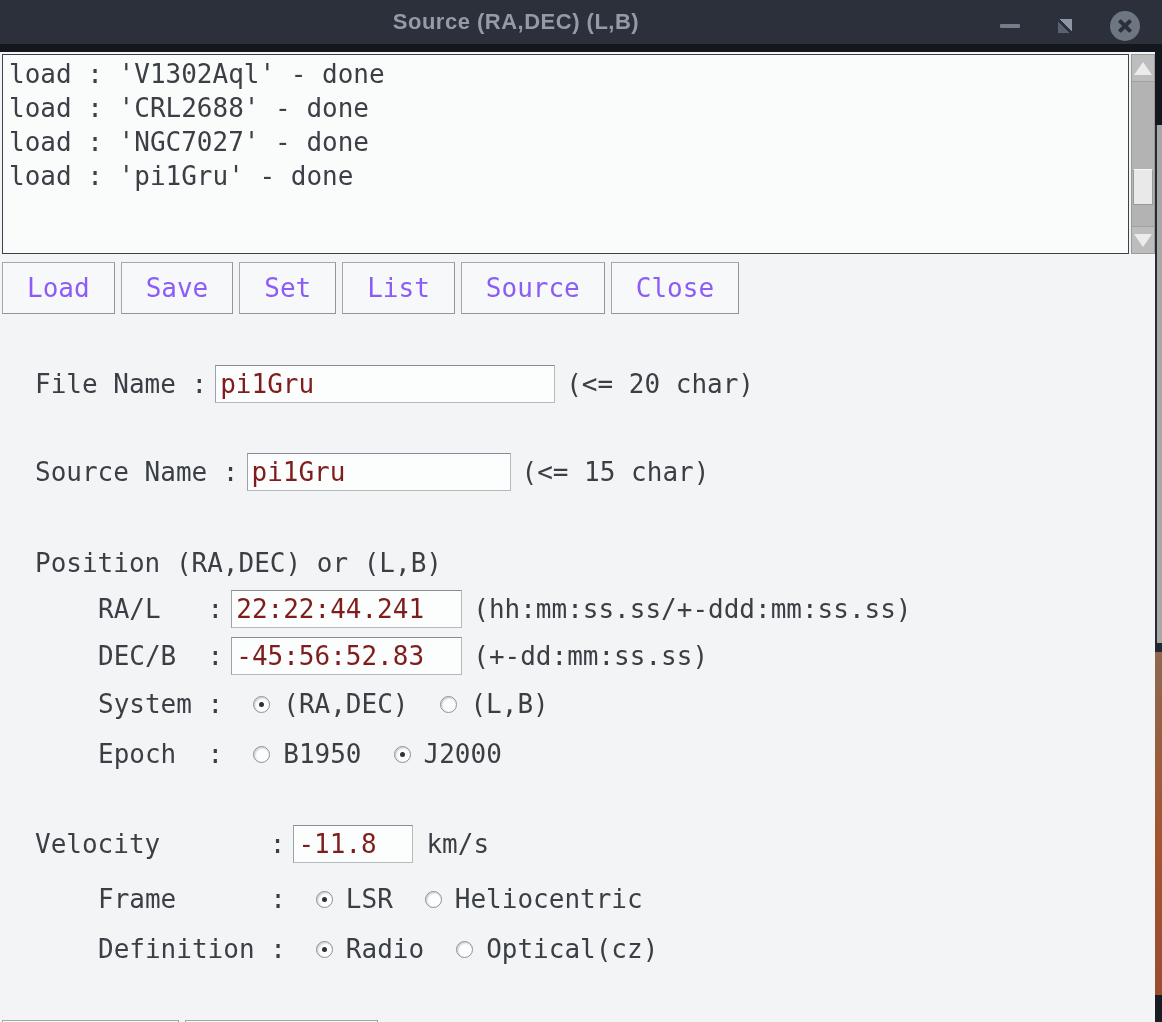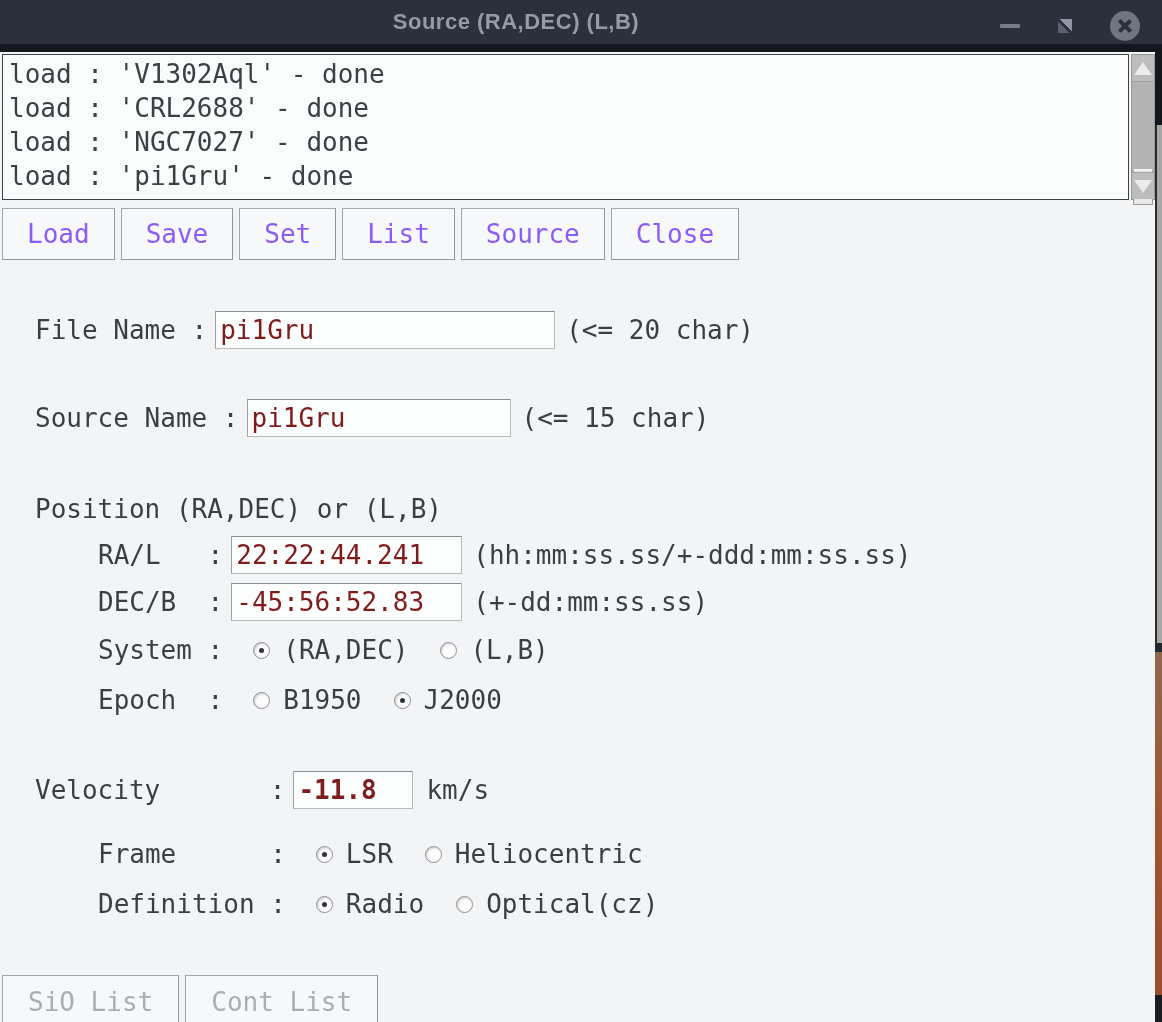--- a/index.html
+++ b/index.html
@@ -23,21 +23,21 @@
   .appbody{position:absolute;top:52px;left:0;width:1155px;height:970px;background:#f3f4f5;
            color:#3a3f46;font-size:26px;}
   
   .sliver{position:absolute;top:52px;right:0;width:7px;height:970px;font-size:0;}
   .sliver .s1{height:73px;background:#14171d;}
   .sliver .s2{height:518px;background:#a7a7a7;border-left:2px solid #262b33;box-sizing:border-box;}
   .sliver .s3{height:9px;background:#23272e;}
   .sliver .s4{height:343px;background:linear-gradient(#8d6850,#a2542f 55%,#994c31);}
   .sliver .s5{height:27px;background:#181c23;}
   
-  .console-row{display:flex;margin:2px 0 0 2px;height:146px;}
+  .console-row{display:flex;margin:2px 0 0 2px;height:200px;}
   .console{flex:1;background:#fafbfb;border:1px solid #3c424a;box-sizing:border-box;
            padding:2px 0 0 6px;overflow:hidden;}
   .console .line{line-height:34px;white-space:pre;color:#3b4046;}
   .vscroll{width:24px;margin-left:2px;position:relative;background:#b3b3b3;border:1px solid #9a9a9a;box-sizing:border-box;}
   .sb-btn{position:absolute;left:0;right:0;height:26px;background:#bdbdbd;display:flex;align-items:center;justify-content:center;}
   .sb-up{top:0;border-bottom:1px solid #a0a0a0;}
   .sb-down{bottom:0;border-top:1px solid #a0a0a0;}
   .tri-up{width:0;height:0;border-left:9px solid transparent;border-right:9px solid transparent;border-bottom:13px solid #ececec;}
   .tri-down{width:0;height:0;border-left:9px solid transparent;border-right:9px solid transparent;border-top:13px solid #ececec;}
   .sb-thumb{position:absolute;top:114px;left:1px;right:1px;height:36px;background:#e9e9e9;
@@ -51,34 +51,34 @@
   .btn.disabled{color:#a9aeb4;}
   .footrow{display:flex;gap:6px;margin:56px 0 0 2px;}
   .footrow .btn{height:54px;padding:0 25px;}
   
   .row{display:flex;align-items:center;margin-left:35px;white-space:pre;}
   .row.indent{margin-left:98px;}
   .lbl{white-space:pre;}
   .entry{box-sizing:border-box;height:38px;margin-left:8px;padding:0 4px;
          background:#fcfdfd;border:1px solid #b6babf;border-top-color:#878e96;border-left-color:#9aa1a8;
          font-family:"DejaVu Sans Mono",monospace;font-size:26px;color:#7f1d1d;outline:none;}
-  .w-file{width:340px;} .w-src{width:264px;} .w-coord{width:231px;} .w-vel{width:120px;font-weight:bold;}
+  .w-file{width:340px;} .w-src{width:264px;} .w-coord{width:231px;} .w-vel{width:120px;}
   .hint{margin-left:11px;white-space:pre;}
   .unit{margin-left:13px;}
   .opts{display:flex;align-items:center;margin-left:30px;gap:32px;}
   .opt{display:flex;align-items:center;}
   .radio{width:17px;height:17px;border-radius:50%;background:#fdfdfe;border:1px solid #8b9198;
          box-sizing:border-box;margin-right:13px;position:relative;
          box-shadow:inset 1px 1px 2px rgba(0,0,0,0.22), inset -1px -1px 1px #ffffff;}
   .radio.selected::after{content:"";position:absolute;top:5px;left:5px;width:5px;height:5px;
          border-radius:50%;background:#2e333a;}
   
   .mt-file{margin-top:51px;} .mt-src{margin-top:50px;} .mt-poshdr{margin-top:57px;}
   .mt-ra{margin-top:12px;} .mt-dec{margin-top:9px;} .mt-sys{margin-top:14px;}
-  .mt-epoch{margin-top:20px;} .mt-vel{margin-top:56px;} .mt-frame{margin-top:30px;}
+  .mt-epoch{margin-top:20px;} .mt-vel{margin-top:56px;} .mt-frame{margin-top:21px;}
   .mt-def{margin-top:20px;}
 </style>
 </head>
 <body>
 
 <div class="window">
 
   <div class="titlebar">
     <div class="title">Source (RA,DEC) (L,B)</div>
     <div class="tb-controls">

